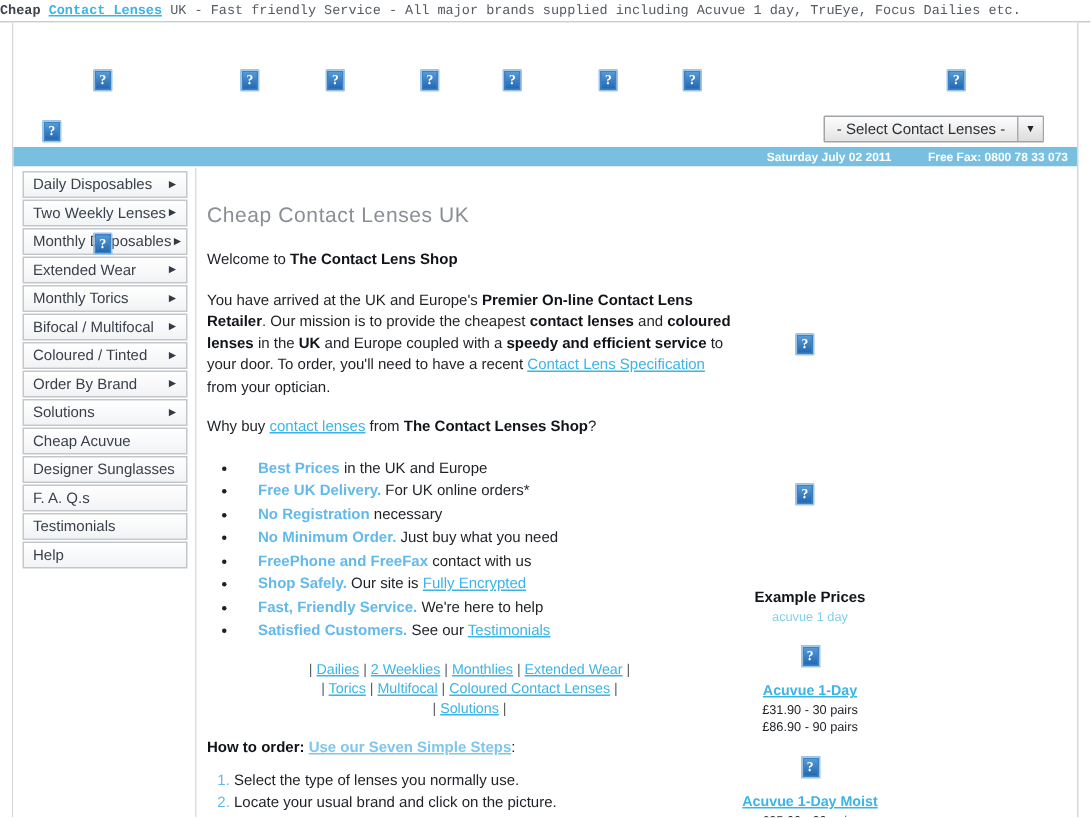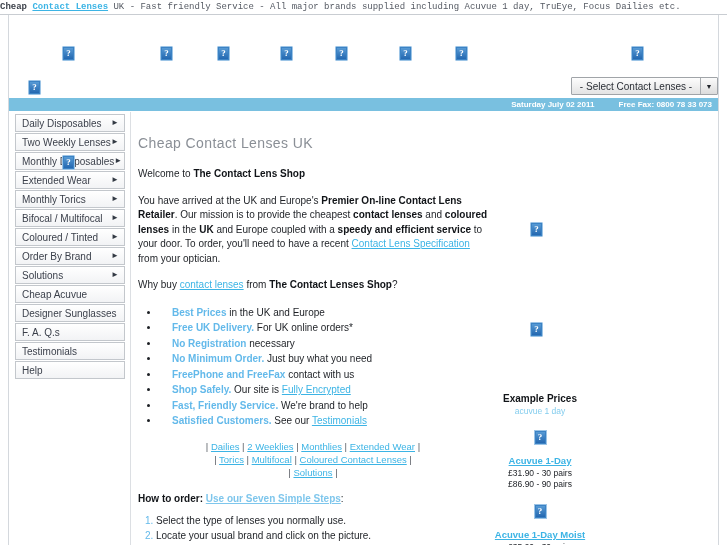--- a/index.html
+++ b/index.html
@@ -67,21 +67,21 @@
     font-family: "Liberation Serif", serif;
     box-shadow: inset 0 0 0 1px #3b82c4;
   }
 
   
   .nav-row { position: absolute; left: 0; top: 0; width: 100%; height: 56px; }
 
   
   .select-wrap {
     position: absolute;
-    left: 571px; top: 62px;
+    left: 549px; top: 62px;
     width: 147px; height: 18px;
     border: 1px solid #a0a4a8;
     background: linear-gradient(#fdfdfd, #e3e3e3);
     display: flex;
     align-items: center;
     border-radius: 1px;
   }
   .select-label {
     flex: 1;
     text-align: center;
@@ -376,21 +376,21 @@
       <span>Why buy </span><a href="#">contact lenses</a><span> from </span><b>The Contact Lenses Shop</b><span>?</span>
     </p>
 
     <ul class="benefit-list" id="benefits-list">
         <li><span class="hl">Best Prices</span><span> in the UK and Europe</span></li>
         <li><span class="hl">Free UK Delivery.</span><span> For UK online orders*</span></li>
         <li><span class="hl">No Registration</span><span> necessary</span></li>
         <li><span class="hl">No Minimum Order.</span><span> Just buy what you need</span></li>
         <li><span class="hl">FreePhone and FreeFax</span><span> contact with us</span></li>
         <li><span class="hl">Shop Safely.</span><span> Our site is </span><a href="#">Fully Encrypted</a></li>
-        <li><span class="hl">Fast, Friendly Service.</span><span> We're brand to help</span></li>
+        <li><span class="hl">Fast, Friendly Service.</span><span> We're here to help</span></li>
         <li><span class="hl">Satisfied Customers.</span><span> See our </span><a href="#">Testimonials</a></li>
       </ul>
 
 
     <div class="quicklinks" id="quicklinks">
         <div><span> | </span><a href="#">Dailies</a><span> | </span><a href="#">2 Weeklies</a><span> | </span><a href="#">Monthlies</a><span> | </span><a href="#">Extended Wear</a><span> | </span></div>
         <div><span> | </span><a href="#">Torics</a><span> | </span><a href="#">Multifocal</a><span> | </span><a href="#">Coloured Contact Lenses</a><span> | </span></div>
         <div><span> | </span><a href="#">Solutions</a><span> | </span></div>
       </div>
 

